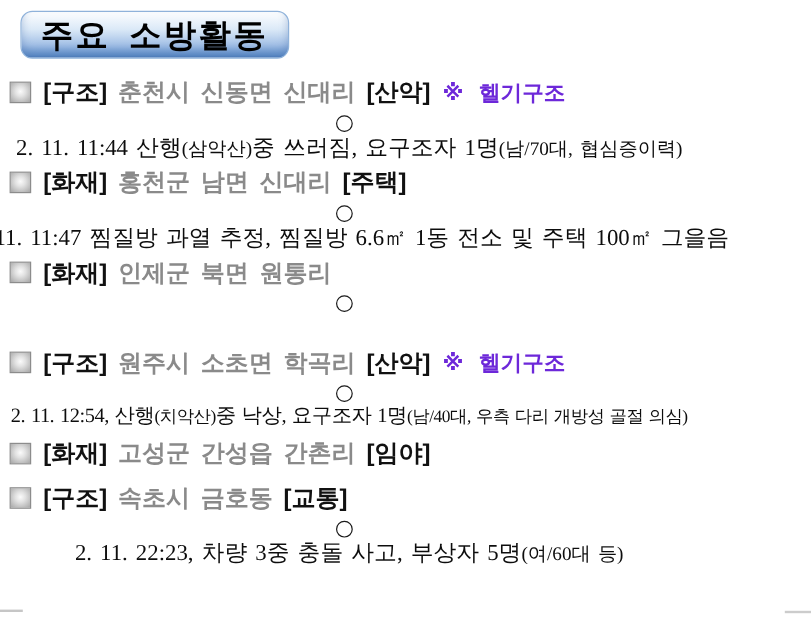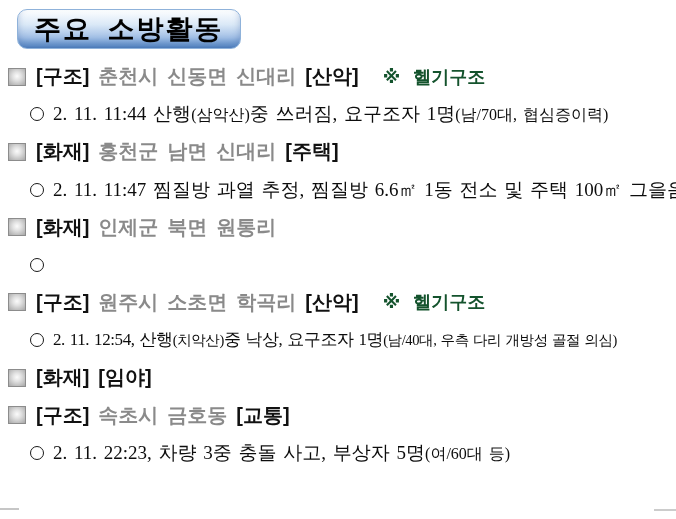--- a/index.html
+++ b/index.html
@@ -33,26 +33,26 @@
   .row { height:37.6px; display:flex; align-items:center; white-space:nowrap; }
   .header-row { padding-left:8px; font-weight:bold; font-size:20px; word-spacing:4px; }
   .bullet {
     width:16px; height:16px; margin-right:10px; flex:none;
     border:1px solid #8c8c8c;
     background: radial-gradient(circle at 50% 45%, #fbfbfb 0%, #e2e2e2 35%, #a6a6a6 100%);
   }
   .tag { color:#111; margin-right:9px; }
   .loc { color:#8a8a8a; margin-right:9px;font-family:Liberation Serif, serif; }
   .cat { color:#111; }
-  .note { color:#14532d; margin-left:24px; font-size:18px; word-spacing:8px; }
+  .note { color:#6d28d9; margin-left:10px; font-size:18px; word-spacing:8px; }
 
   .detail-row {
     padding-left:30px;
     font-family:"Liberation Serif","DejaVu Serif",serif;
-    font-size:19px; word-spacing:2px; color:#0d0d0d;
+    font-size:19px; word-spacing:2px; color:#0d0d0d;flex-direction:column;
   }
   .circle {
     width:12px; height:12px; flex:none;
     border:1.5px solid #1a1a1a; border-radius:50%;
     margin-right:9px; background:transparent;
   }
   .detail-text .sm { font-size:16px; }
   .detail-text.condensed { font-size:17px; letter-spacing:-0.4px; word-spacing:1px; }
   .detail-text.condensed .sm { font-size:14.5px;text-align:center; }
 
@@ -119,20 +119,21 @@
     <div class="row detail-row">
       <span class="circle"></span>
       <span class="detail-text condensed"><span>2. 11. 12:54, 산행</span><span class="sm">(치악산)</span><span>중 낙상, 요구조자 1명</span><span class="sm">(남/40대, 우측 다리 개방성 골절 의심)</span></span>
     </div>
   </div>
 
   <div class="entry">
     <div class="row header-row">
       <span class="bullet"></span>
       <span class="tag">[화재]</span>
+      <span class="loc">고성군 간성읍 간촌리</span>
       <span class="cat">[임야]</span>
 
     </div>
   </div>
 
   <div class="entry">
     <div class="row header-row">
       <span class="bullet"></span>
       <span class="tag">[구조]</span>
       <span class="loc">속초시 금호동</span>

